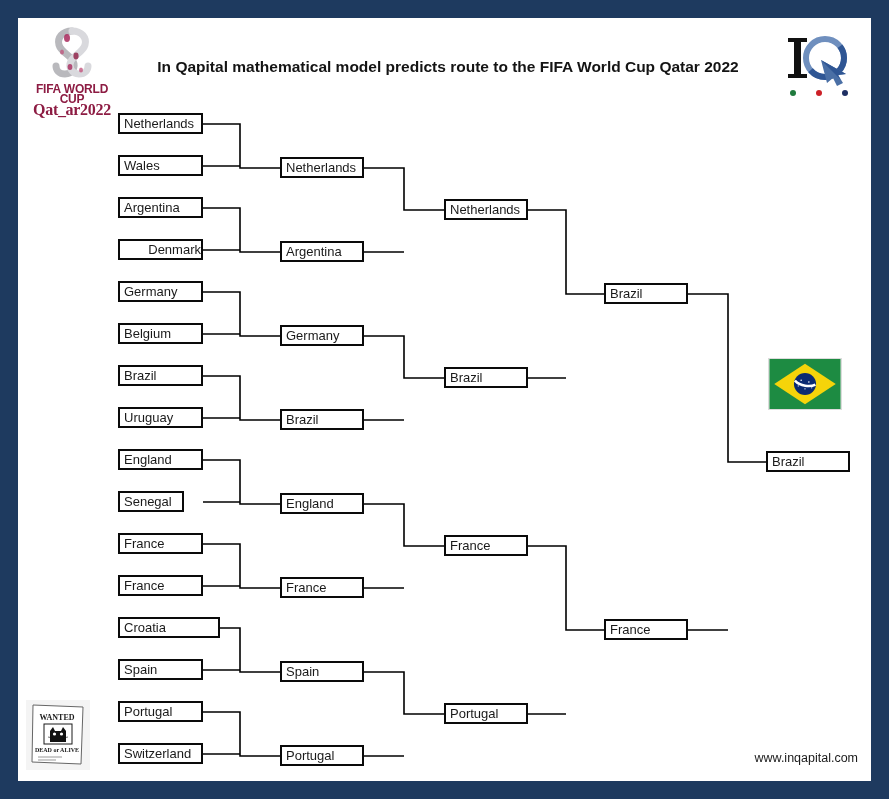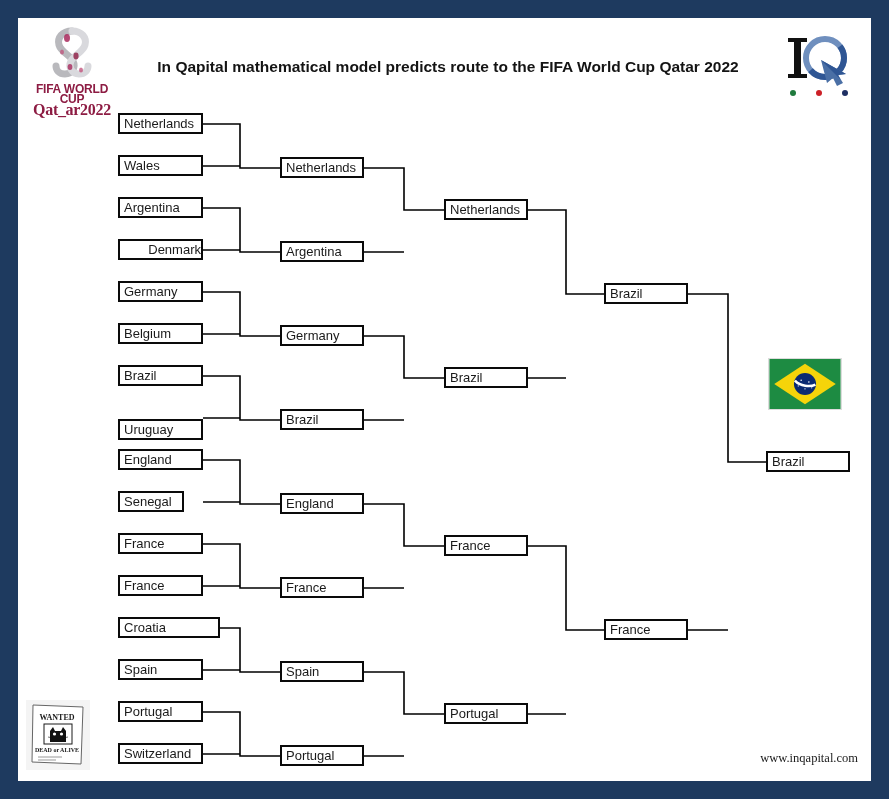--- a/index.html
+++ b/index.html
@@ -84,21 +84,21 @@
   }
 
   
   #wanted-poster { position: absolute; left: 8px; top: 682px; width: 64px; height: 70px; }
   #site-url {
     position: absolute;
     left: 640px; top: 733px; width: 200px;
     text-align: right;
     font-size: 12.5px;
     color: #1a1a1a;
-    font-family: Liberation Serif, serif;
+    font-family: Liberation Sans, sans-serif;
   }
 </style>
 </head>
 <body>
 
 <div id="frame">
 
   <div id="fifa-logo">
     <svg id="fifa-mark" viewBox="0 0 92 58">
       <path d="M46 5 C36 5 31 12 33 19 C35 26 44 29 47 35 C50 41 46 48 39 48 C33 48 30 44 30 40" fill="none" stroke="#b9b9bd" stroke-width="7" stroke-linecap="round"></path>
@@ -182,21 +182,21 @@
       <path class="wire" d="M670 612 H710"></path>
     </svg>
 
     <div class="node" style="left:100px; top:95px;  width:85px;">Netherlands</div>
     <div class="node" style="left:100px; top:137px; width:85px;">Wales</div>
     <div class="node" style="left:100px; top:179px; width:85px;">Argentina</div>
     <div class="node" style="left:100px; top:221px; width:85px;text-align:right;">Denmark</div>
     <div class="node" style="left:100px; top:263px; width:85px;">Germany</div>
     <div class="node" style="left:100px; top:305px; width:85px;">Belgium</div>
     <div class="node" style="left:100px; top:347px; width:85px;">Brazil</div>
-    <div class="node" style="left:100px; top:389px; width:85px;margin-top:12px;">Uruguay</div>
+    <div class="node" style="left:100px; top:389px; width:85px;">Uruguay</div>
     <div class="node" style="left:100px; top:431px; width:85px;">England</div>
     <div class="node" style="left:100px; top:473px; width:66px;">Senegal</div>
     <div class="node" style="left:100px; top:515px; width:85px;">France</div>
     <div class="node" style="left:100px; top:557px; width:85px;">France</div>
     <div class="node" style="left:100px; top:599px; width:102px;">Croatia</div>
     <div class="node" style="left:100px; top:641px; width:85px;">Spain</div>
     <div class="node" style="left:100px; top:683px; width:85px;">Portugal</div>
     <div class="node" style="left:100px; top:725px; width:85px;">Switzerland</div>
 
     <div class="node" style="left:262px; top:139px; width:84px;">Netherlands</div>

